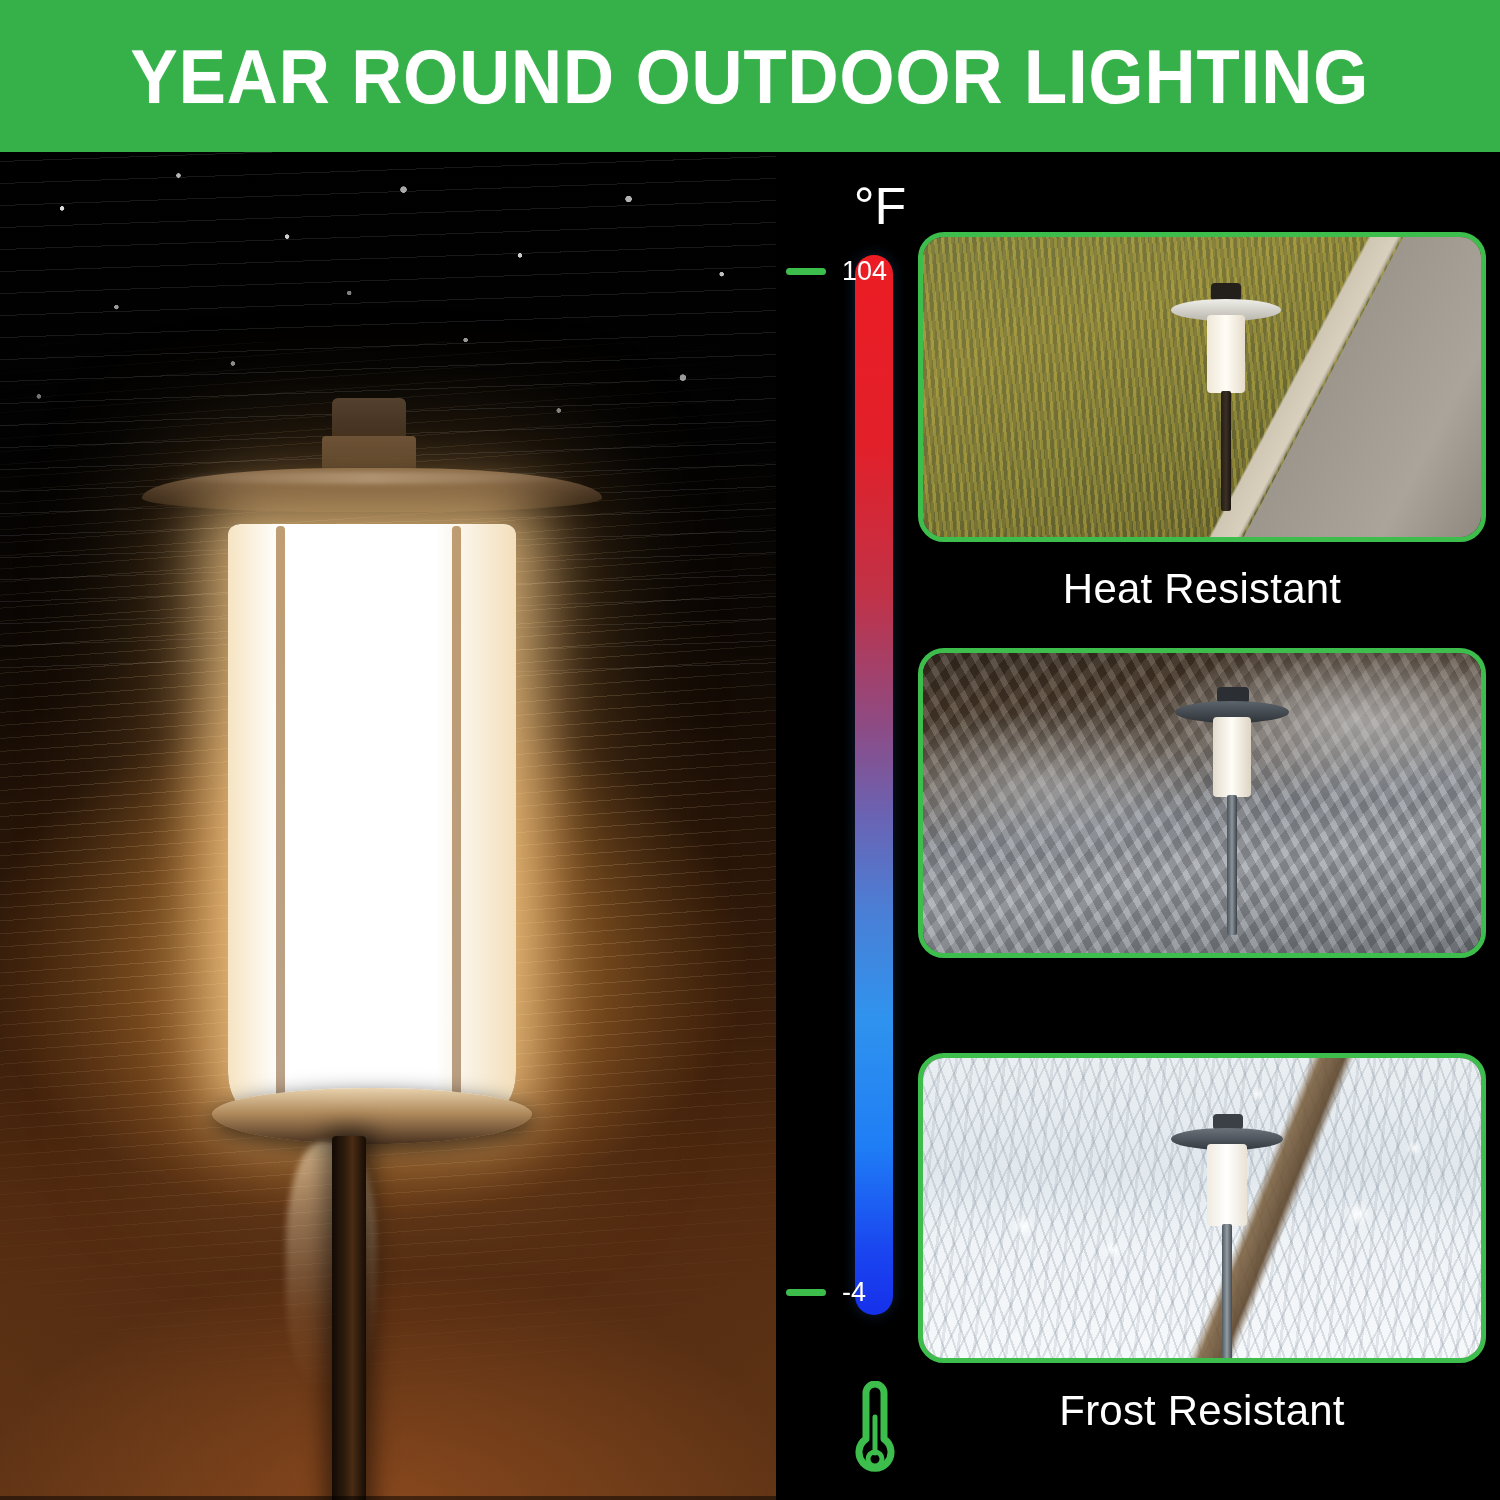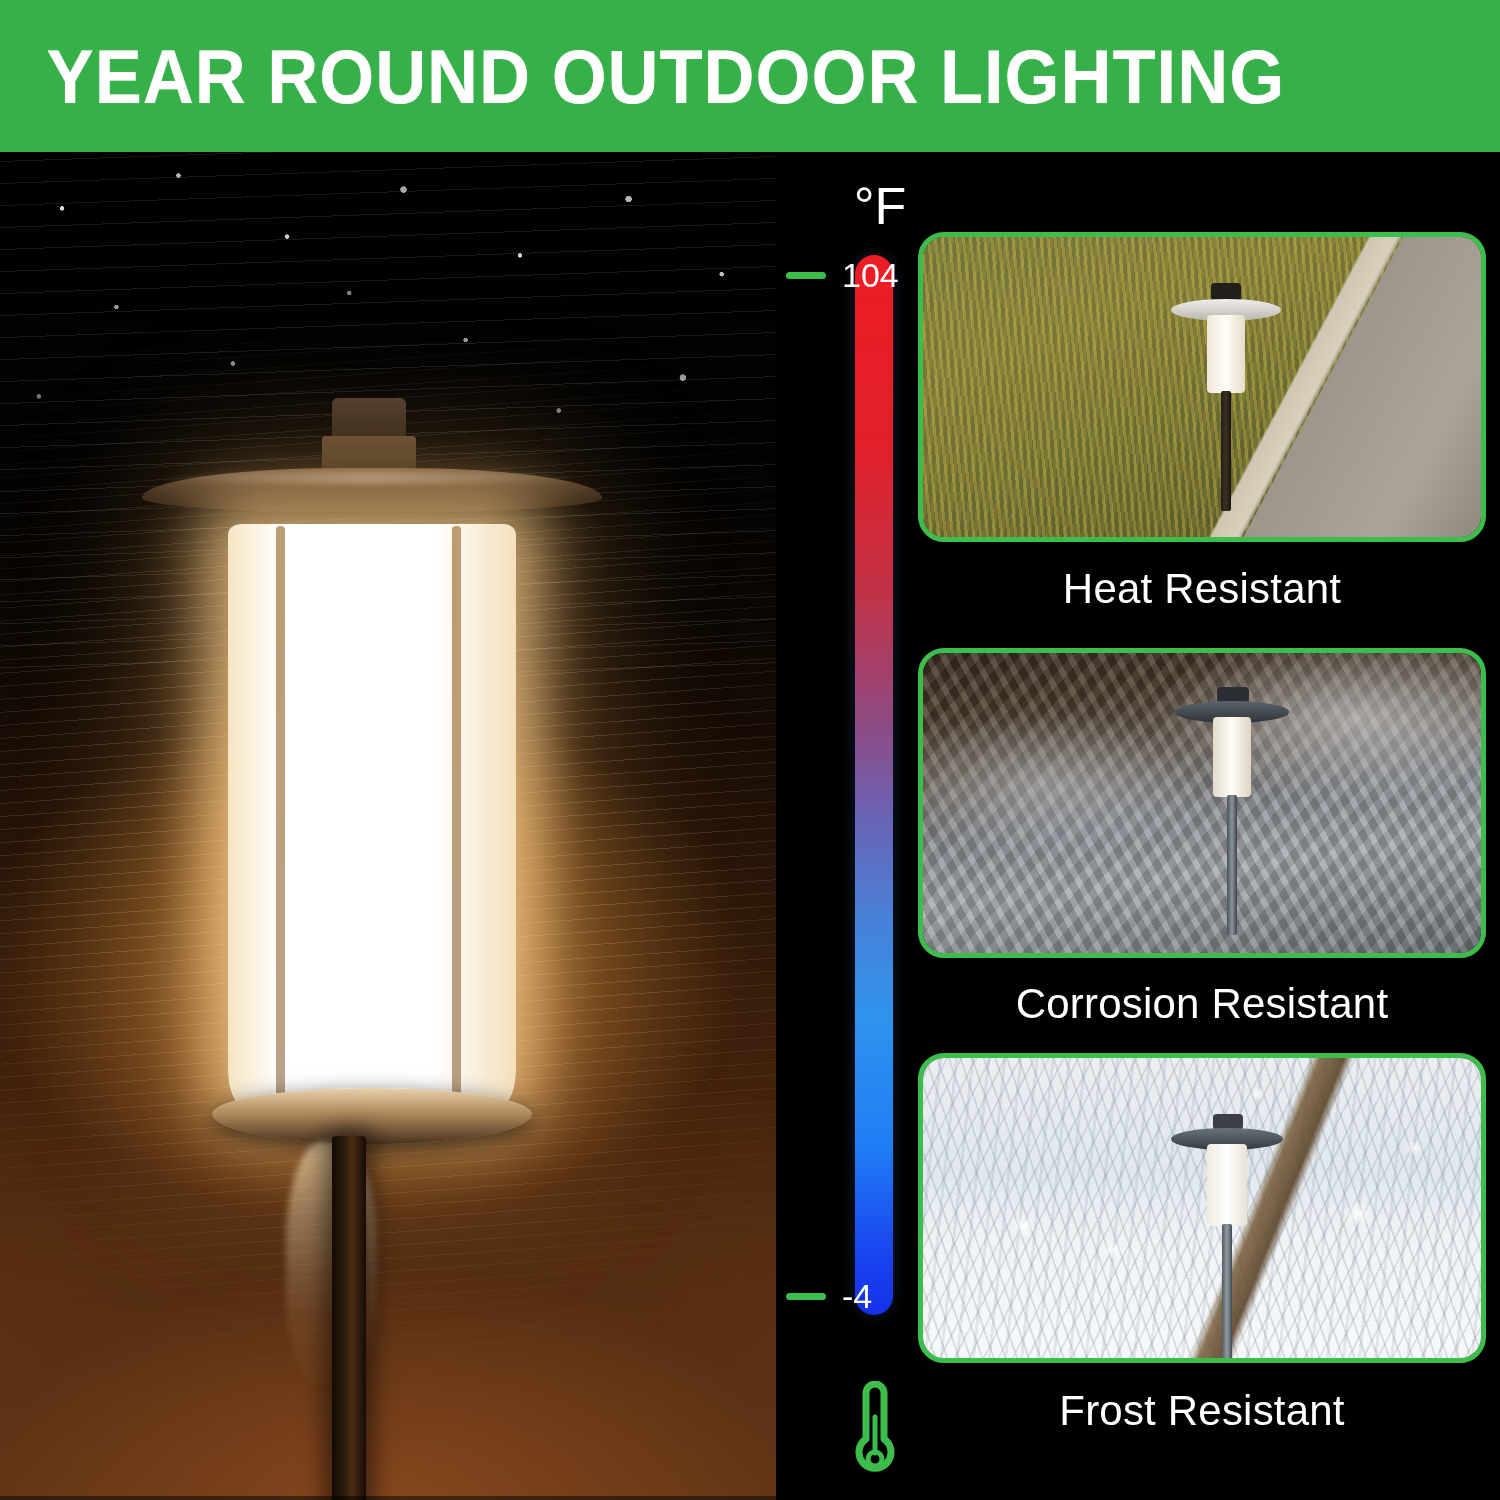--- a/index.html
+++ b/index.html
@@ -5,21 +5,21 @@
   * { margin:0; padding:0; box-sizing:border-box; }
   html,body { width:1500px; height:1500px; background:#000; overflow:hidden; }
   body { font-family:"Liberation Sans", sans-serif; }
 
   #page { position:relative; width:1500px; height:1500px; background:#000; }
 
   
   #header-banner{
     position:absolute; left:0; top:0; width:1500px; height:152px;
     background:#36b14a;
-    display:flex; align-items:center; 
+    display:flex; align-items:center; justify-content:center;
   }
   #header-title{
     color:#ffffff;
     font-family:"Liberation Sans", sans-serif;
     font-weight:bold;
     font-size:76px;
     letter-spacing:1px;
     transform:scaleX(0.93);
     white-space:nowrap;
     text-shadow:0 0 1px rgba(255,255,255,.5);
@@ -170,21 +170,21 @@
        #6a63b4 53%,
        #4a7fd6 62%,
        #2f93ee 72%,
        #1f7ef5 84%,
        #1a45f0 94%,
        #1630ea 100%);
     box-shadow:0 0 14px rgba(60,120,220,.25);
   }
   .tick-row{ position:absolute; display:flex; align-items:center; }
   .tick-dash{ width:40px; height:7px; background:#3dbd4c; border-radius:4px; }
-  .tick-label{ color:#ffffff; font-size:34px; margin-left:16px; }
+  .tick-label{ color:#ffffff; font-size:27px; margin-left:16px; }
   #tick-high{ left:786px; top:256px; }
   #tick-low{  left:786px; top:1277px; }
 
   #thermo-icon{ position:absolute; left:836px; top:1381px; width:78px; height:104px; }
   #thermo-icon svg{ display:block; }
 
   
   .feature-card{
     position:absolute; left:918px; width:568px;
     border:5px solid #3dbd4c;
@@ -313,21 +313,20 @@
 
   <div class="feature-card" id="card-corrosion">
     <div class="feature-photo" id="photo-corrosion"></div>
     <div class="mini-lamp" style="left:252px; top:34px; width:114px; height:250px;">
       <div class="ml-cap" style="left:42px; top:0; width:32px; height:16px; background:#2b2f33;"></div>
       <div class="ml-hat" style="left:0; top:14px; width:114px; height:22px; background:linear-gradient(180deg,#5c646c,#2e3338);"></div>
       <div class="ml-glass" style="left:38px; top:30px; width:38px; height:80px; background:linear-gradient(90deg,#e3dccd,#fffdf7,#ddd4c3);"></div>
       <div class="ml-pole" style="left:52px; top:108px; width:10px; height:140px; background:linear-gradient(90deg,#4a5157,#8b949c,#3c4247);"></div>
     </div>
   </div>
-  <div class="feature-label" id="label-corrosion">Corrosion Resistant</div>
 
   <div class="feature-card" id="card-frost">
     <div class="feature-photo" id="photo-frost"></div>
     <div class="mini-lamp" style="left:248px; top:56px; width:112px; height:250px;">
       <div class="ml-cap" style="left:42px; top:0; width:30px; height:16px; background:#3a4046;"></div>
       <div class="ml-hat" style="left:0; top:14px; width:112px; height:22px; background:linear-gradient(180deg,#6a727a,#343a40);"></div>
       <div class="ml-glass" style="left:36px; top:30px; width:40px; height:82px; background:linear-gradient(90deg,#f0ebe0,#ffffff,#e9e2d5);"></div>
       <div class="ml-pole" style="left:51px; top:110px; width:10px; height:140px; background:linear-gradient(90deg,#525a61,#949ca4,#434a50);"></div>
     </div>
   </div>

